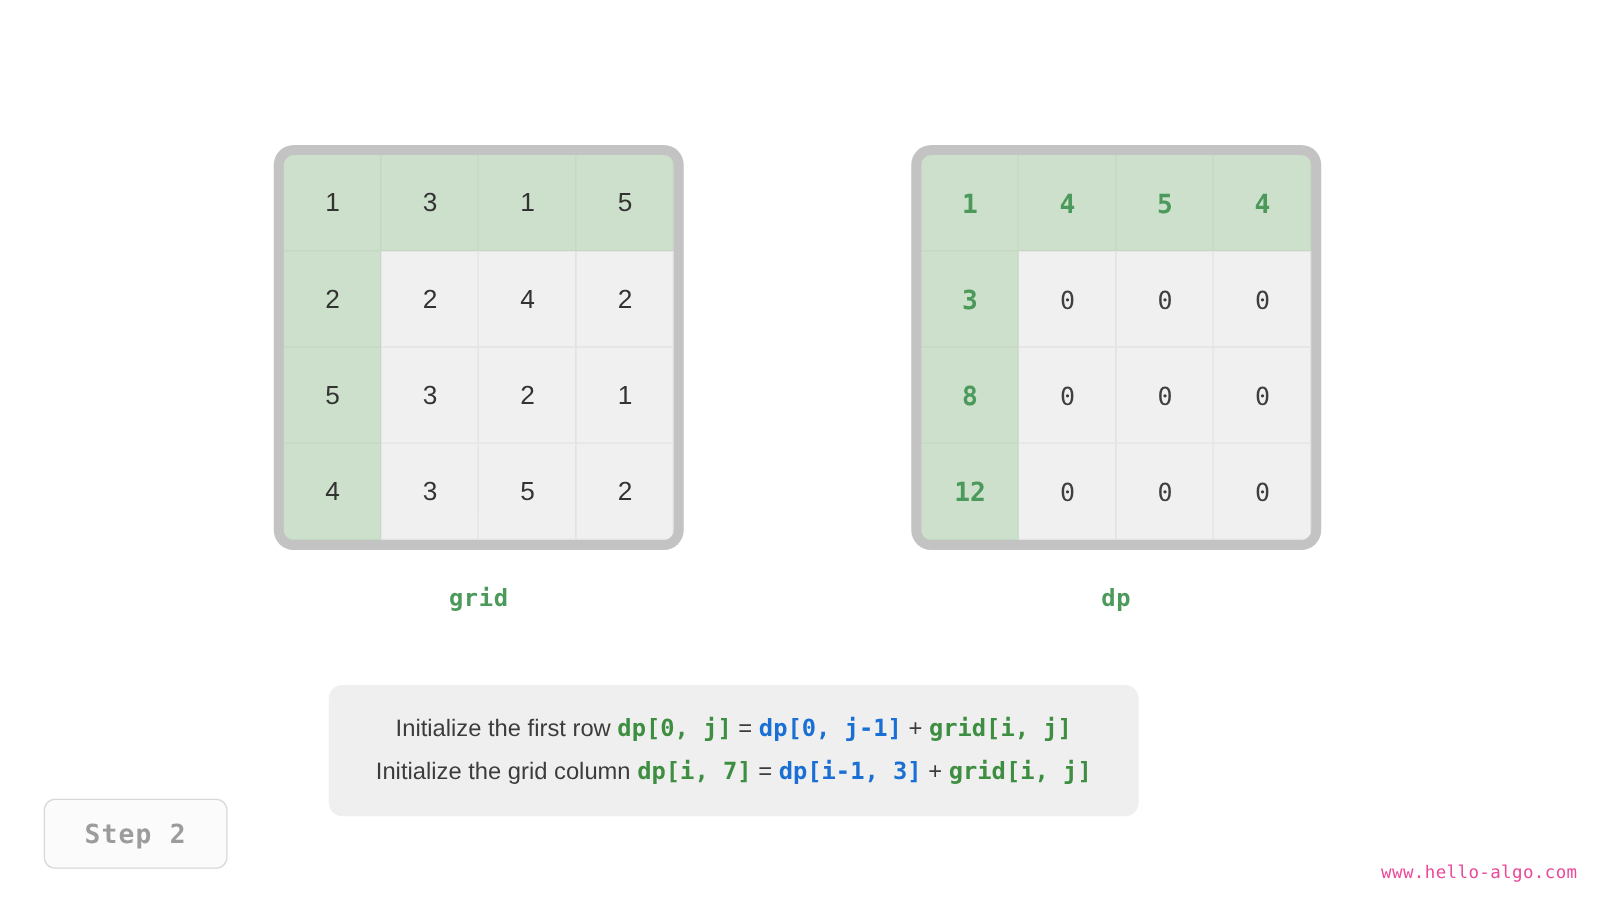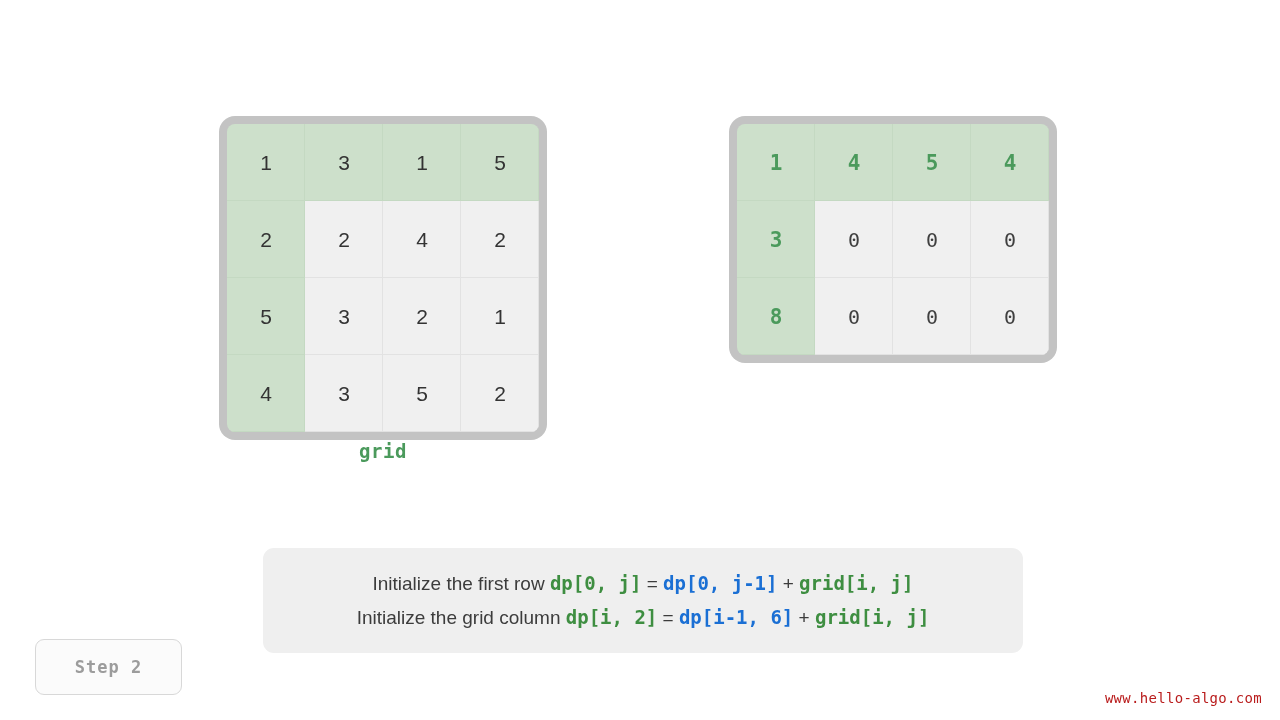--- a/index.html
+++ b/index.html
@@ -59,33 +59,34 @@
     color: #3f3f3f;
   }
   #dp-matrix .m-cell.hl {
     color: #4b9a5c;
     font-weight: bold;
     font-size: 21px;
   }
 
   .matrix-label {
     text-align: center;
+    margin-top: 28px;
     font-family: "DejaVu Sans Mono", monospace;
     font-weight: bold;
     font-size: 19px;
     color: #4b9a5c;
     letter-spacing: 0.5px;
   }
 
   
   #caption-box {
     position: absolute;
     left: 263px;
     top: 548px;
-    width: 760px;
+    width: 648px;
     height: 105px;
     background: #efefef;
     border-radius: 11px;
     display: flex;
     flex-direction: column;
     justify-content: center;
     align-items: center;
     gap: 12px;
   }
   .cap-line {
@@ -112,33 +113,33 @@
     width: 145px;
     height: 54px;
     border: 1px solid #d8d8d8;
     border-radius: 9px;
     background: #fbfbfb;
     display: flex;
     align-items: center;
     justify-content: center;
     font-family: "DejaVu Sans Mono", monospace;
     font-weight: bold;
-    font-size: 17px;
+    font-size: 21px;
     color: #9c9c9c;
     letter-spacing: 1px;
   }
 
   
   #watermark {
     position: absolute;
     right: 18px;
     bottom: 14px;
     font-family: "DejaVu Sans Mono", monospace;
     font-size: 14px;
-    color: #b91c1c;
+    color: #ec4899;
     letter-spacing: 0.3px;
   }
 </style>
 </head>
 <body>
 
 <div class="matrix-wrap" id="grid-wrap">
   <div class="matrix" id="grid-matrix">
       <div class="m-row">
         <div class="m-cell hl">1</div>
@@ -181,29 +182,36 @@
         <div class="m-cell">0</div>
         <div class="m-cell">0</div>
         <div class="m-cell">0</div>
       </div>
       <div class="m-row">
         <div class="m-cell hl">8</div>
         <div class="m-cell">0</div>
         <div class="m-cell">0</div>
         <div class="m-cell">0</div>
       </div>
+      <div class="m-row">
+        <div class="m-cell hl">12</div>
+        <div class="m-cell">0</div>
+        <div class="m-cell">0</div>
+        <div class="m-cell">0</div>
+      </div>
     </div>
+  <div class="matrix-label">dp</div>
 </div>
 
 <div id="caption-box">
   <div class="cap-line">
     <span class="op">Initialize the first row </span><span class="code green">dp[0, j]</span><span class="op"> = </span><span class="code blue">dp[0, j-1]</span><span class="op"> + </span><span class="code green">grid[i, j]</span>
   </div>
   <div class="cap-line">
-    <span class="op">Initialize the grid column </span><span class="code green">dp[i, 2]</span><span class="op"> = </span><span class="code blue">dp[i-1, 6]</span><span class="op"> + </span><span class="code green">grid[i, j]</span>
+    <span class="op">Initialize the grid column </span><span class="code green">dp[i, 7]</span><span class="op"> = </span><span class="code blue">dp[i-1, 3]</span><span class="op"> + </span><span class="code green">grid[i, j]</span>
   </div>
 </div>
 
 <div id="step-badge">
   <span>Step 2</span>
 </div>
 
 <div id="watermark">www.hello-algo.com</div>
 
 </body></html>

